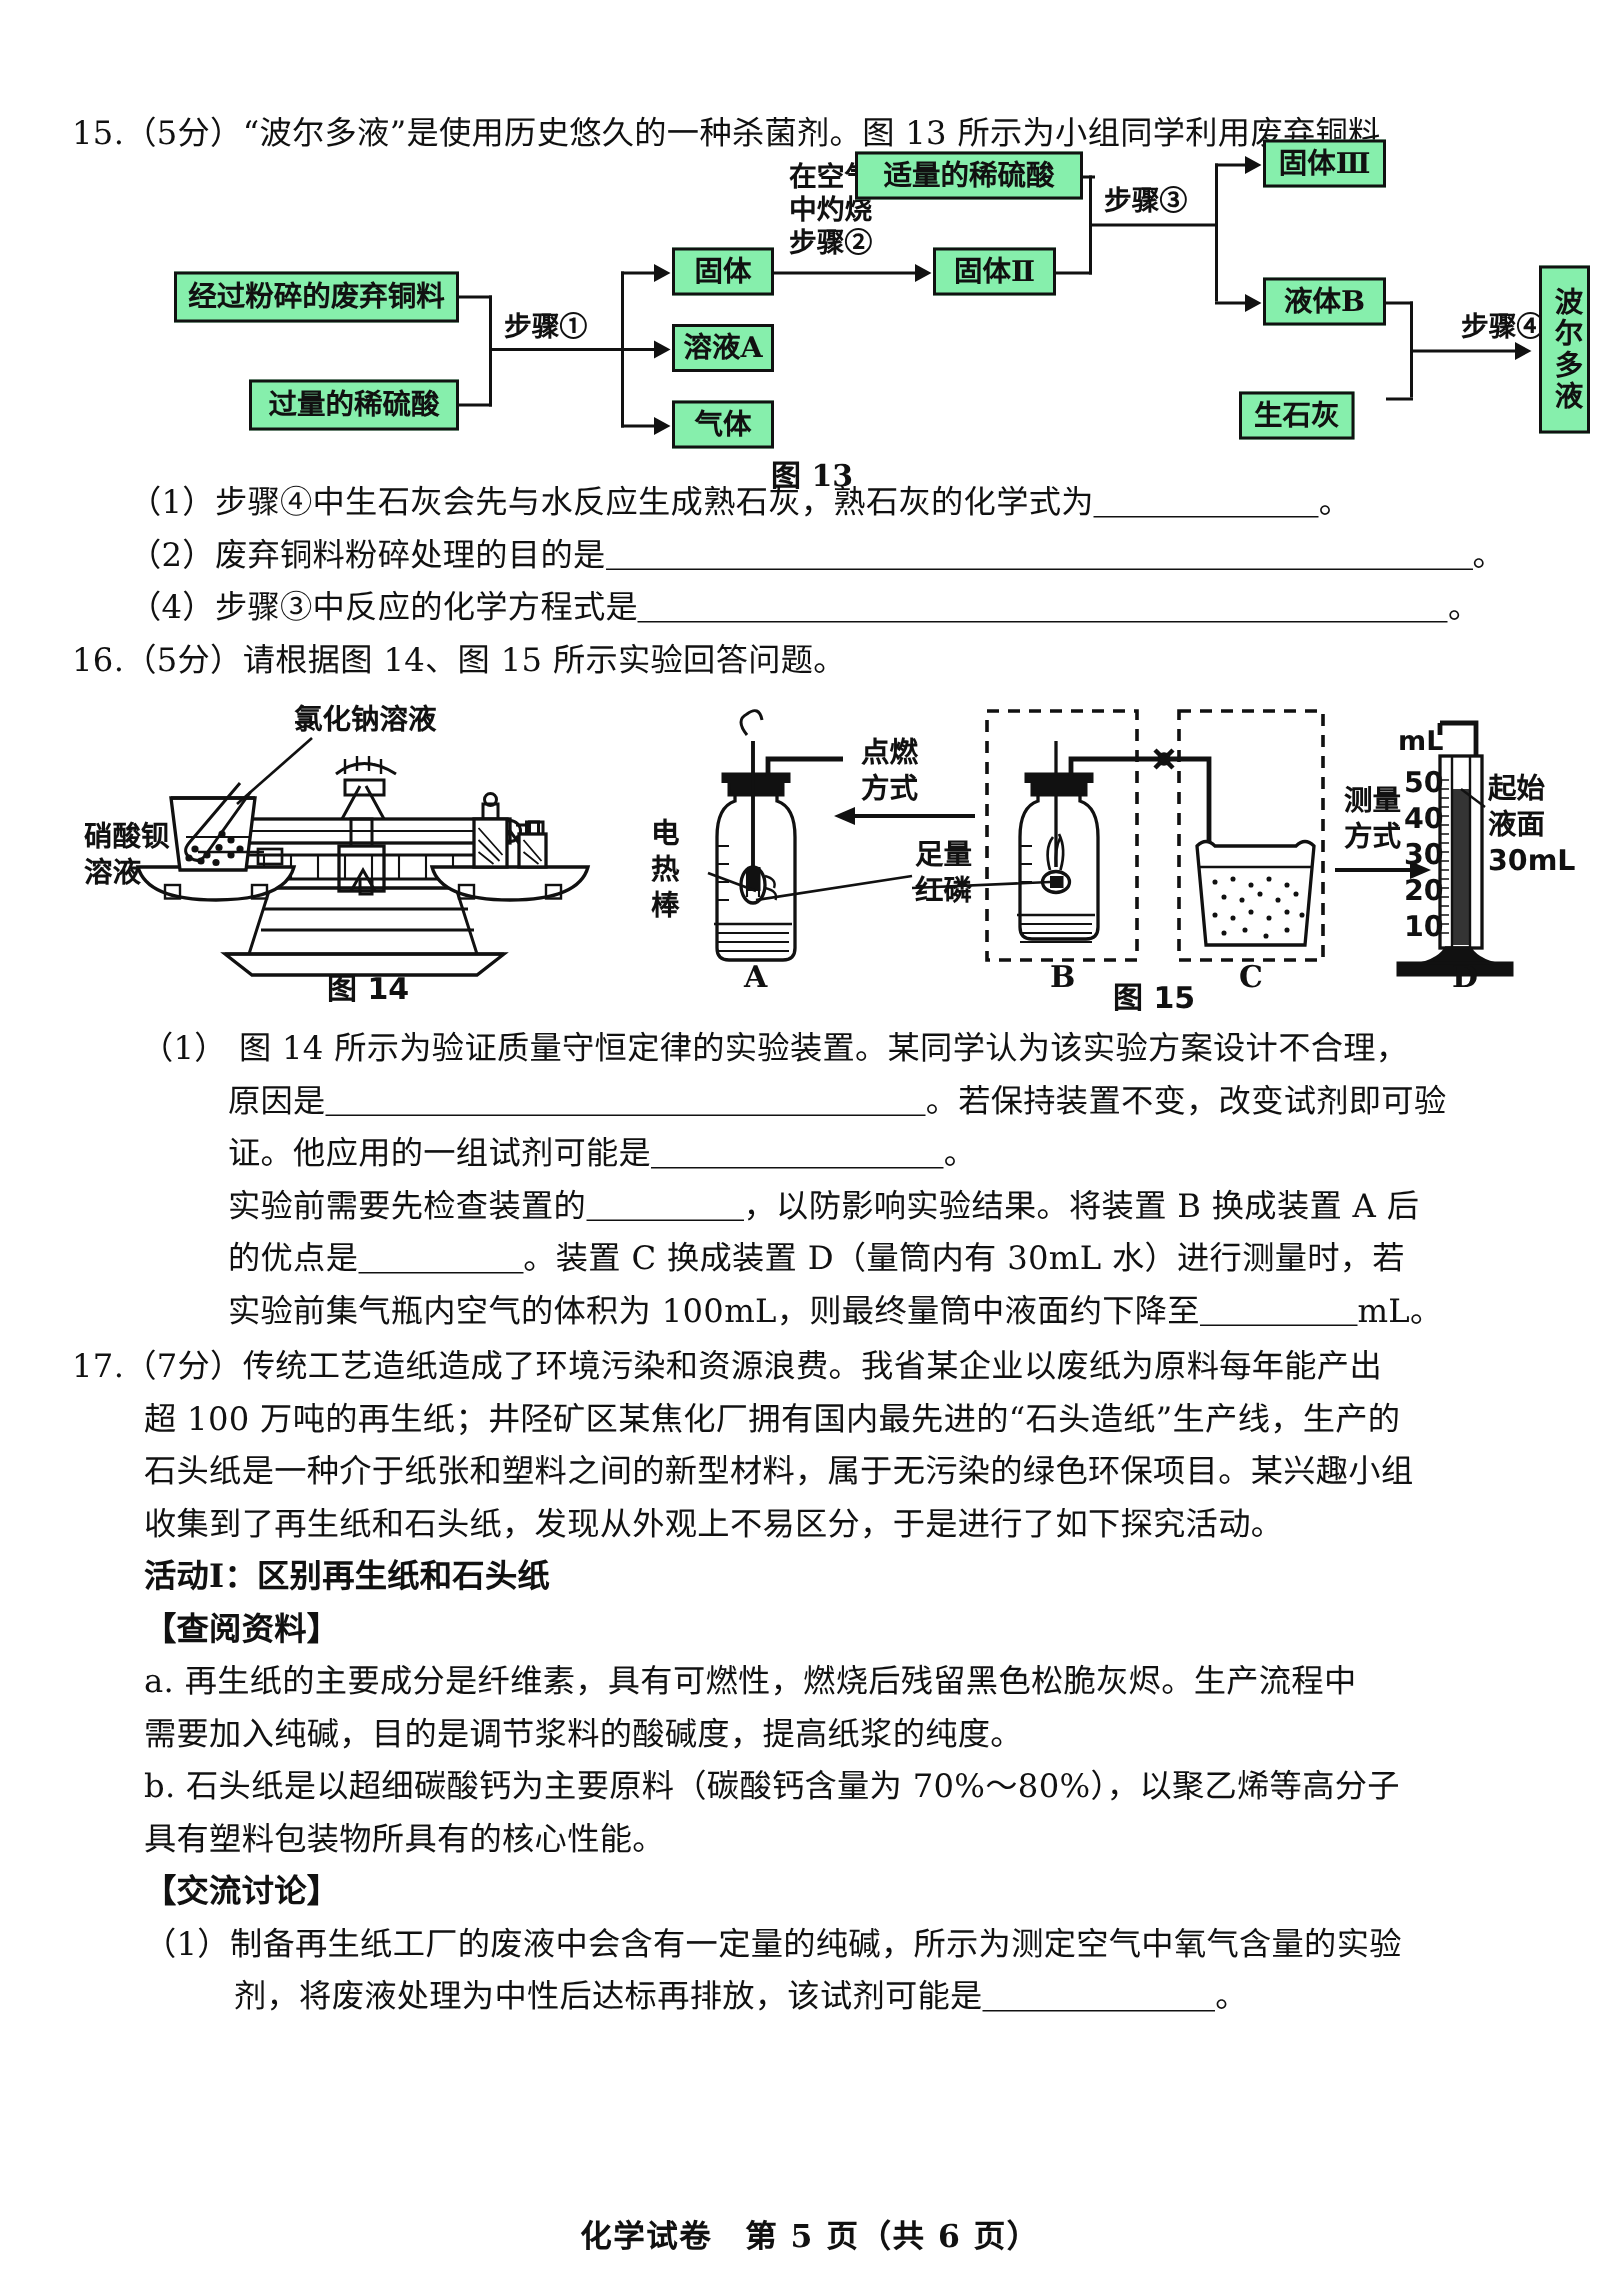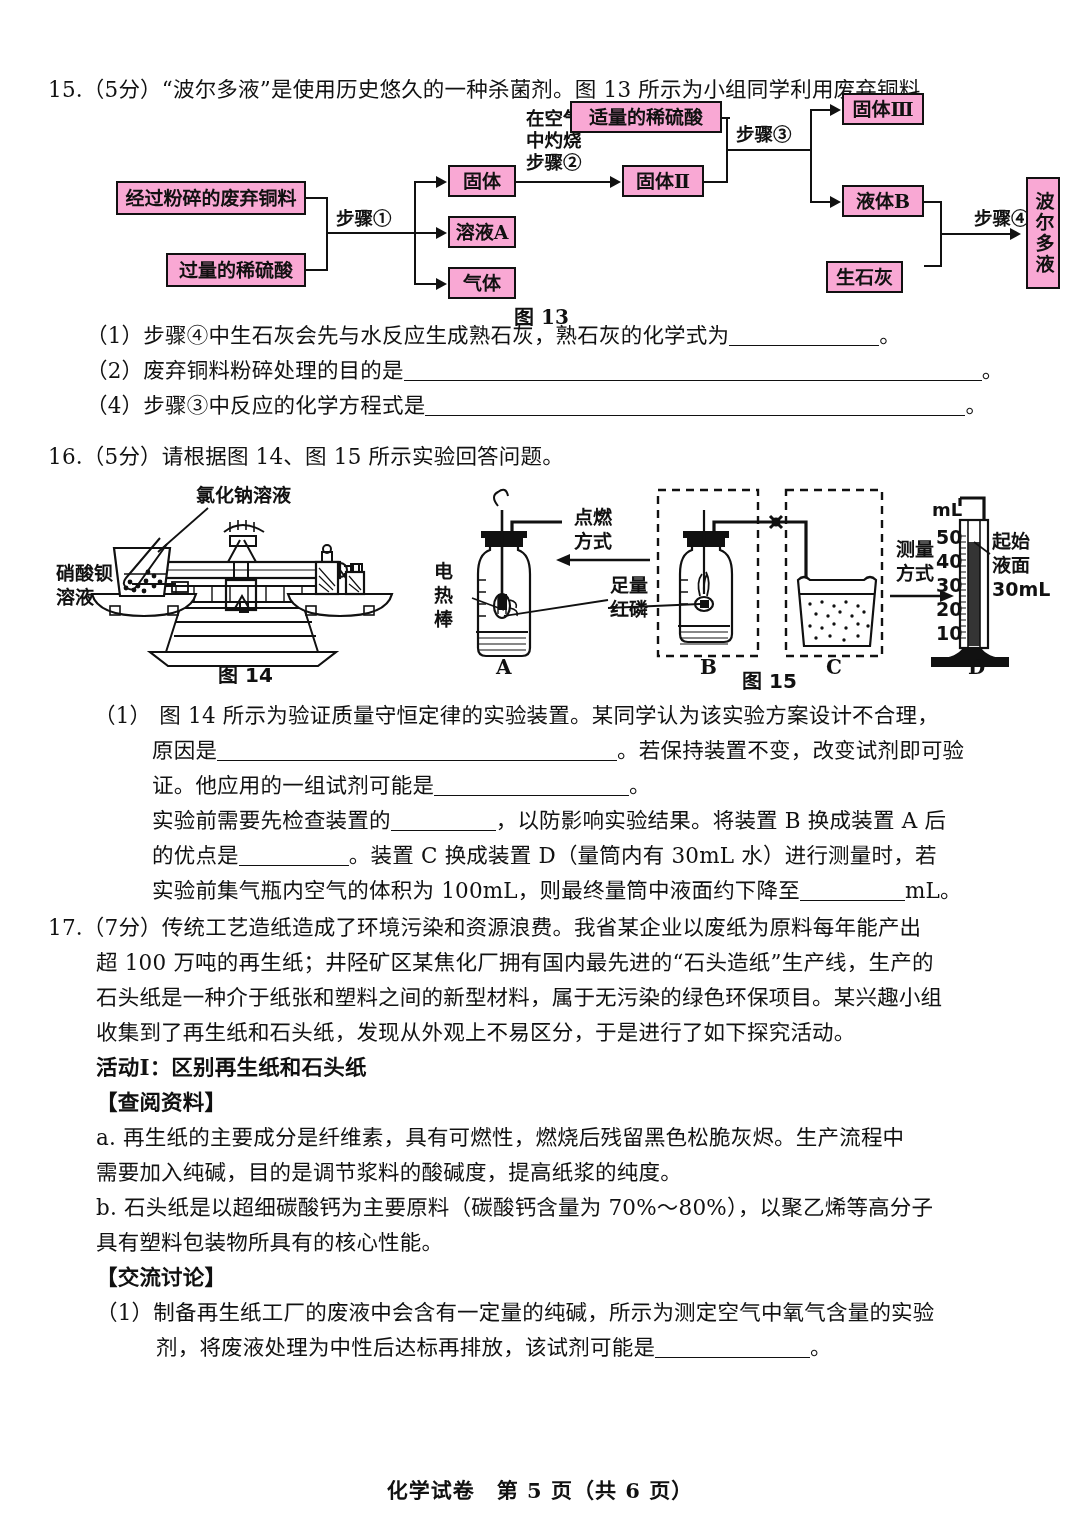--- a/index.html
+++ b/index.html
@@ -28,21 +28,21 @@
     border-bottom:1.6px solid #111;
     vertical-align:-3px;
     height:22px;
   }
 
   
   .fc{position:relative;height:205px;margin-top:6px;}
   .fbox{
     position:absolute;
     border:2.5px solid #111;
-    background:#f9a8d4;
+    background:#86efac;
     font-size:19px;
     font-weight:bold;
     line-height:1;
     display:flex;align-items:center;justify-content:center;
     box-sizing:border-box;
     white-space:nowrap;
     letter-spacing:0px;
   }
   .fbox.vert{
     writing-mode:vertical-rl;
@@ -154,21 +154,21 @@
       <span>（1）</span><span>步骤④中生石灰会先与水反应生成熟石灰，熟石灰的化学式为</span><span class="fill" style="width:150px"></span><span>。</span>
     </div>
     <div class="qline" style="padding-left:38px;">
       <span>（2）</span><span>废弃铜料粉碎处理的目的是</span><span class="fill" style="width:578px"></span><span>。</span>
     </div>
     <div class="qline" style="padding-left:38px;">
       <span>（4）</span><span>步骤③中反应的化学方程式是</span><span class="fill" style="width:540px"></span><span>。</span>
     </div>
   </div>
 
-  <div style="margin-top:16px;">
+  <div style="margin-top:0;">
     <div class="qline">
       <span>16.</span><span>（5分）</span><span>请根据图 14、图 15 所示实验回答问题。</span>
     </div>
 
     <div class="appwrap">
 
       <svg width="420" height="212" viewBox="0 0 420 212">
         <g fill="none" stroke="#111" stroke-width="2">
 
           <path d="M120 190 h150 l18 -14 h-186 Z" stroke-width="2.2"></path>

